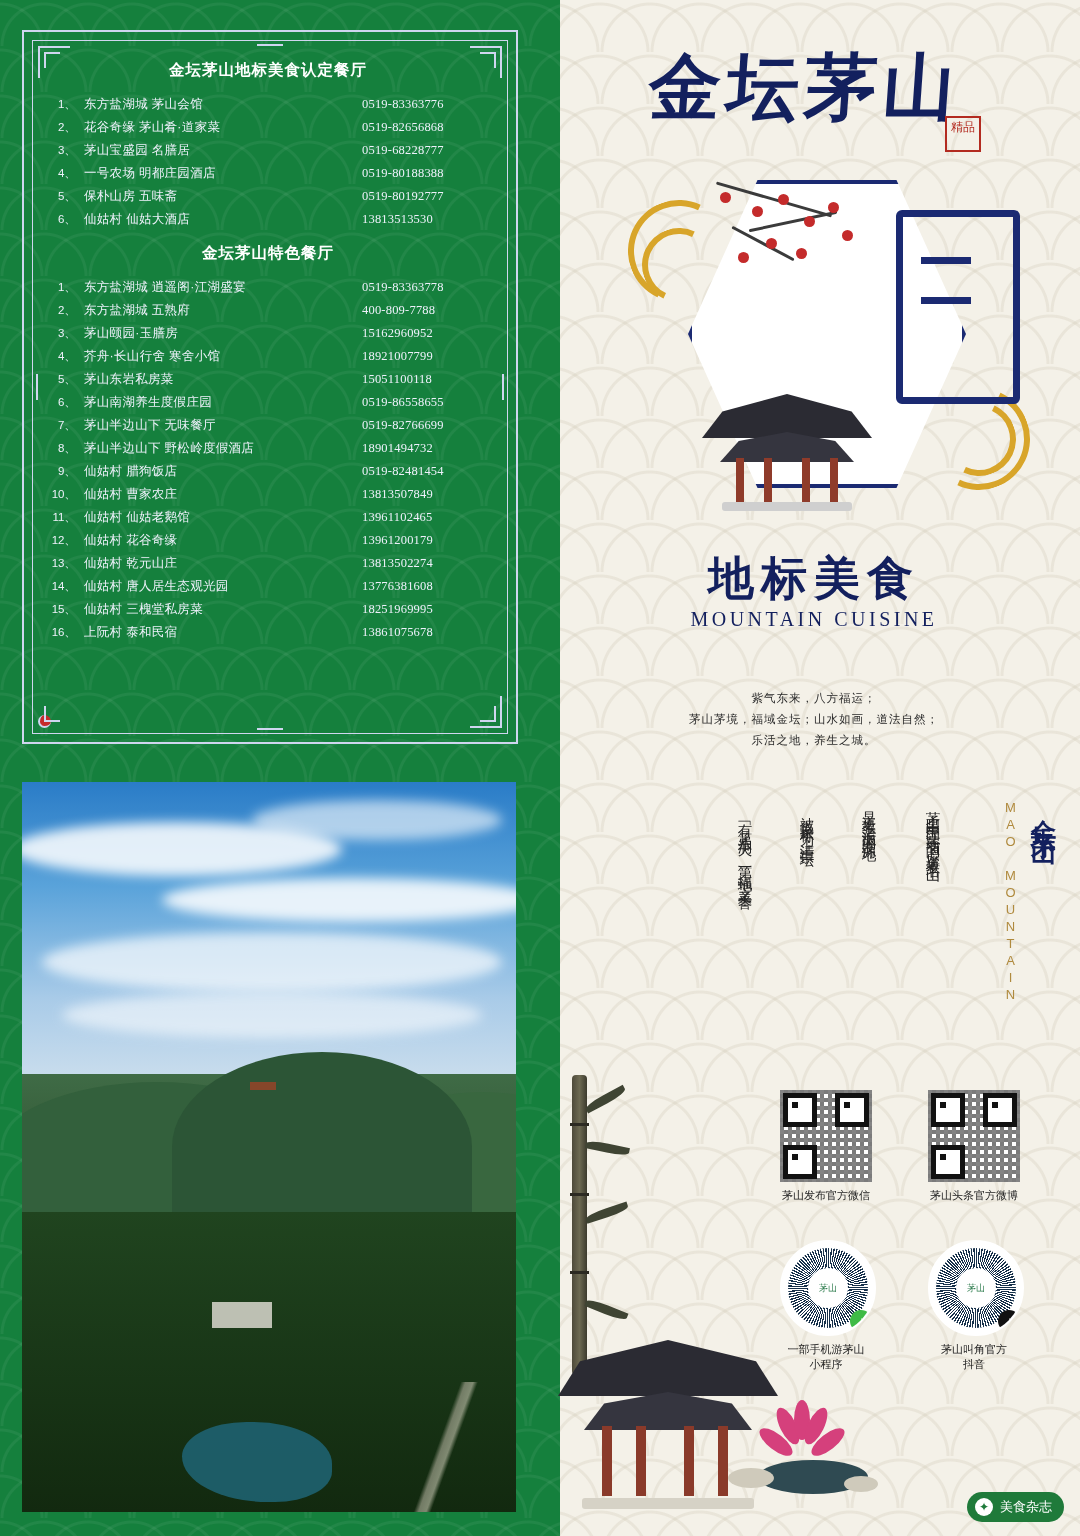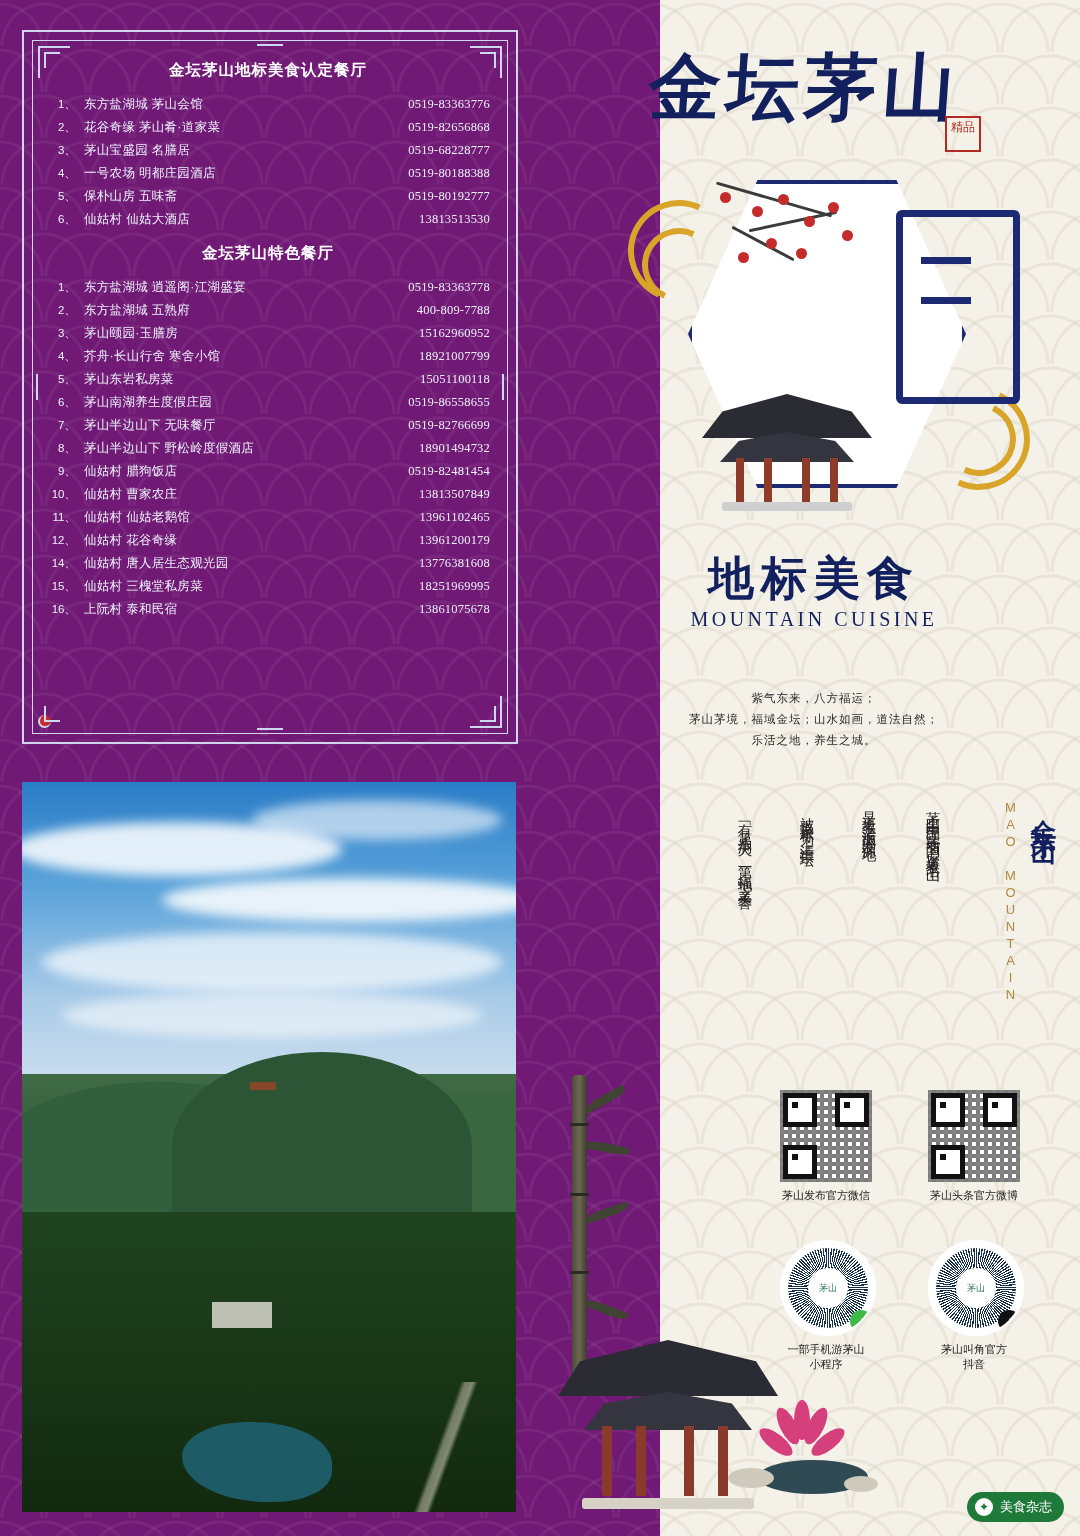--- a/index.html
+++ b/index.html
@@ -14,22 +14,22 @@
     content:"";position:absolute;inset:0;
     background-image:
       radial-gradient(circle at 50% 100%, transparent 46px, rgba(210,203,184,.35) 47px, rgba(210,203,184,.35) 49px, transparent 50px),
       radial-gradient(circle at 0% 100%, transparent 46px, rgba(210,203,184,.35) 47px, rgba(210,203,184,.35) 49px, transparent 50px),
       radial-gradient(circle at 100% 100%, transparent 46px, rgba(210,203,184,.35) 47px, rgba(210,203,184,.35) 49px, transparent 50px);
     background-size:100px 52px;
     opacity:.9;
   }
   
   .left-panel{
-    position:absolute;left:0;top:0;width:660px;height:1536px;
-    background:#701a75;
+    position:absolute;left:0;top:0;width:560px;height:1536px;
+    background:#15803d;
     overflow:hidden;
   }
   .left-panel .waves{
     position:absolute;inset:0;
     background-image:
       radial-gradient(circle at 50% 100%, transparent 40px, rgba(255,255,255,.055) 41px, rgba(255,255,255,.055) 43px, transparent 44px),
       radial-gradient(circle at 0% 100%, transparent 40px, rgba(255,255,255,.055) 41px, rgba(255,255,255,.055) 43px, transparent 44px),
       radial-gradient(circle at 100% 100%, transparent 40px, rgba(255,255,255,.055) 41px, rgba(255,255,255,.055) 43px, transparent 44px);
     background-size:88px 46px;
   }
@@ -64,21 +64,21 @@
     text-align:center;font-size:15.5px;font-weight:bold;letter-spacing:1px;
     margin:8px 0 12px 0;color:#ffffff;
   }
   .list-title.second{margin-top:12px;}
   .row{
     display:flex;align-items:center;font-size:12.5px;line-height:23px;color:#eef1fb;
     white-space:nowrap;
   }
   .row .idx{width:30px;text-align:right;flex:none;font-size:11.5px;}
   .row .nm{flex:1;padding-left:8px;letter-spacing:.3px;}
-  .row .tel{width:128px;text-align:right;font-family:"Liberation Serif",serif;font-size:12.5px;letter-spacing:.2px;}
+  .row .tel{width:128px;text-align:left;font-family:"Liberation Serif",serif;font-size:12.5px;letter-spacing:.2px;}
 
   
   .photo{
     position:absolute;left:22px;top:782px;width:494px;height:730px;overflow:hidden;
     background:linear-gradient(#bcd9f2,#e9f1f8);
   }
   .sky{position:absolute;left:0;top:0;width:100%;height:48%;
     background:linear-gradient(#2a7cc7 0%, #5aa3da 30%, #a9cbe8 62%, #dfe9f0 100%);}
   .cloud{position:absolute;background:rgba(255,255,255,.85);border-radius:50%;filter:blur(6px);}
   .c1{left:-10px;top:40px;width:330px;height:54px;}
@@ -341,20 +341,25 @@
           <span class="idx">11、</span>
           <span class="nm">仙姑村 仙姑老鹅馆</span>
           <span class="tel">13961102465</span>
         </div>
         <div class="row">
           <span class="idx">12、</span>
           <span class="nm">仙姑村  花谷奇缘</span>
           <span class="tel">13961200179</span>
         </div>
         <div class="row">
+          <span class="idx">13、</span>
+          <span class="nm">仙姑村  乾元山庄</span>
+          <span class="tel">13813502274</span>
+        </div>
+        <div class="row">
           <span class="idx">14、</span>
           <span class="nm">仙姑村  唐人居生态观光园</span>
           <span class="tel">13776381608</span>
         </div>
         <div class="row">
           <span class="idx">15、</span>
           <span class="nm">仙姑村  三槐堂私房菜</span>
           <span class="tel">18251969995</span>
         </div>
         <div class="row">

